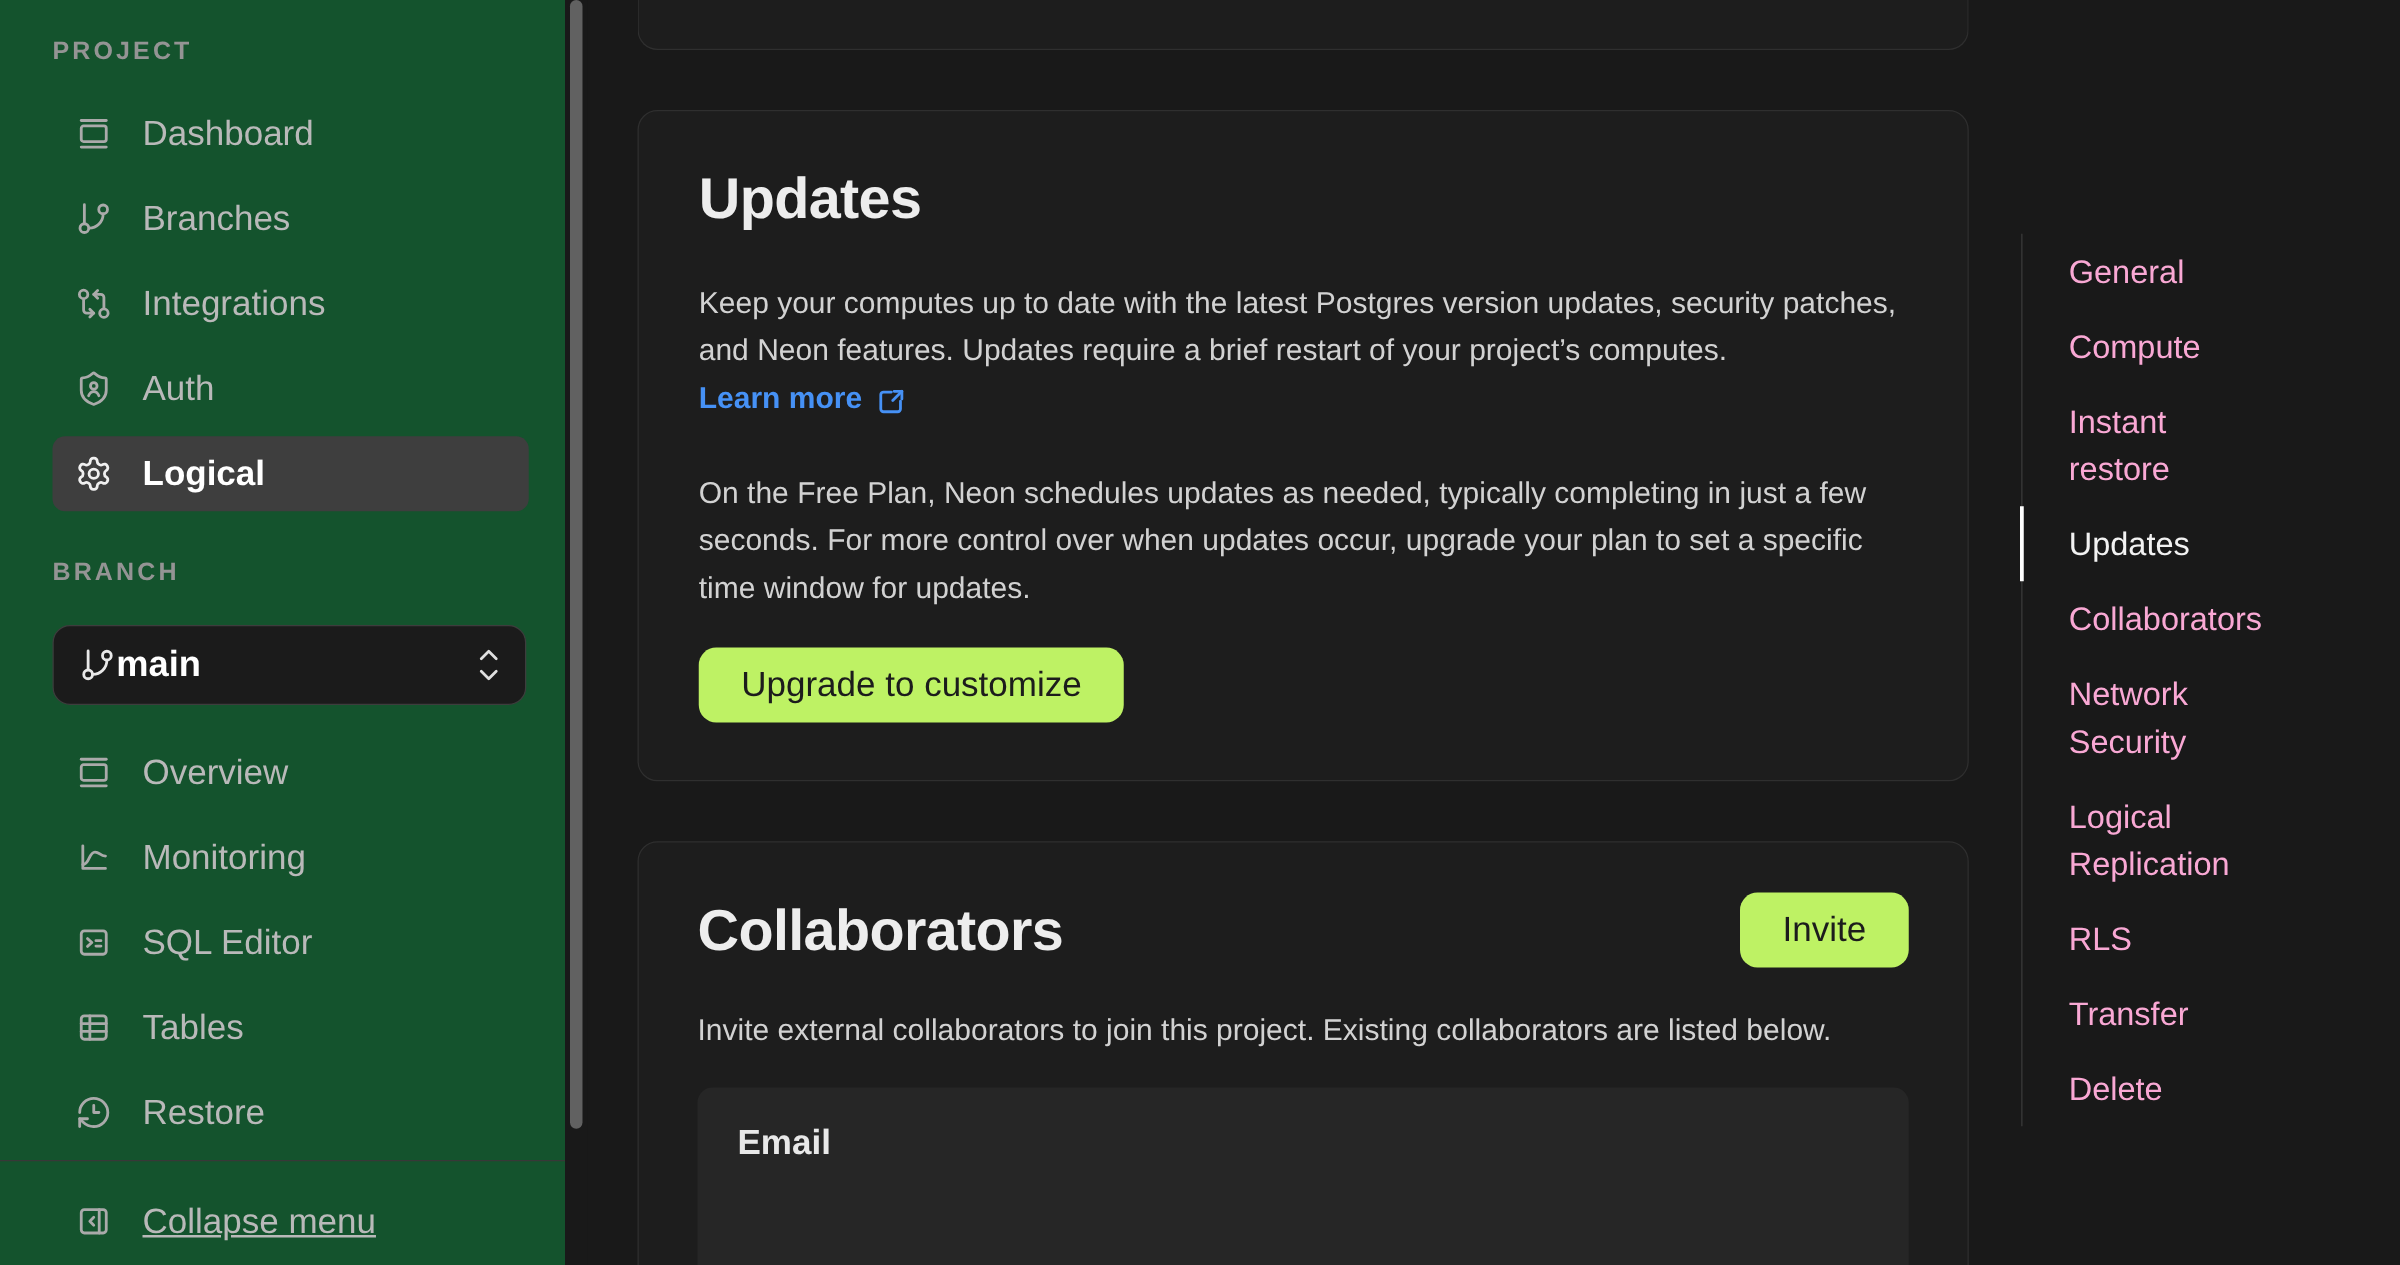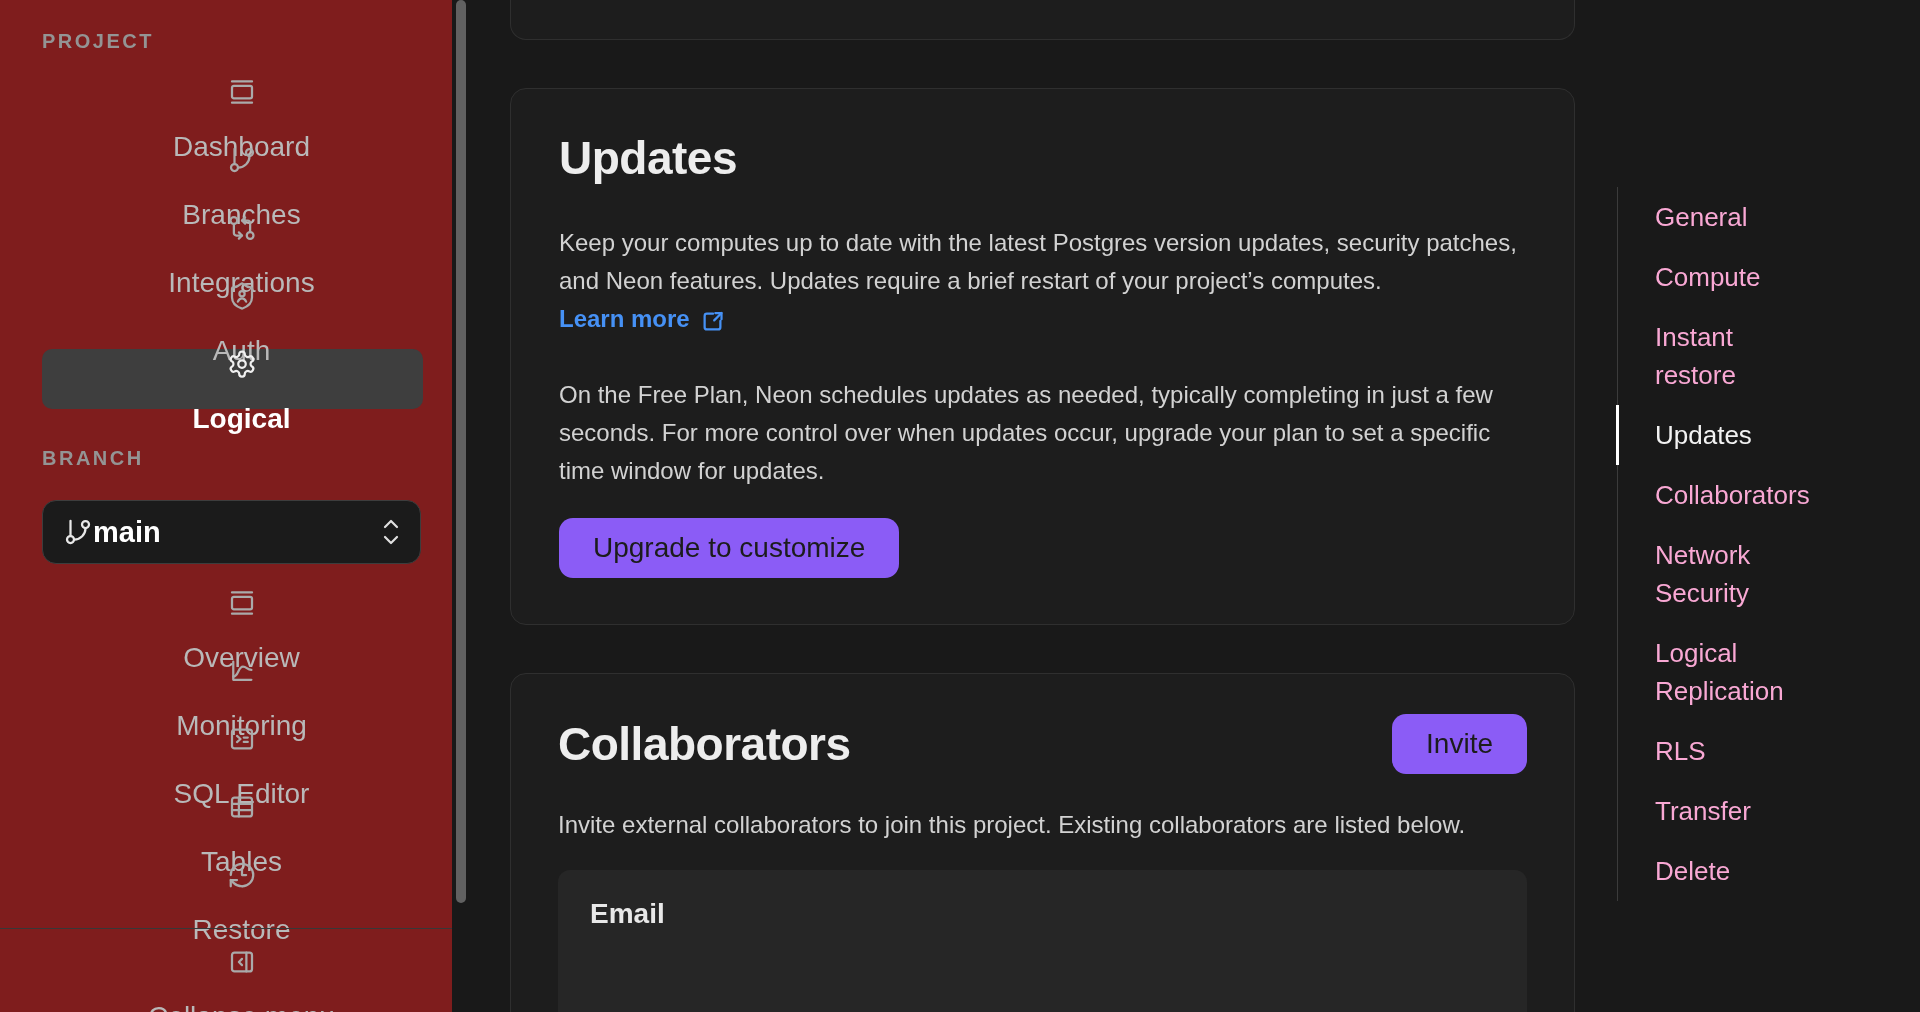--- a/index.html
+++ b/index.html
@@ -9,40 +9,40 @@
     font-family:"Liberation Sans", sans-serif;
     color:#d2d2d2;
     position:relative;
     -webkit-font-smoothing:antialiased;
   }
   svg { display:block; }
 
   
   .sidebar {
     position:absolute; left:0; top:0; width:452px; height:1012px;
-    background:#7f1d1d;
+    background:#14532d;
   }
   .scroll-gutter {
     position:absolute; left:452px; top:0; width:18px; height:1012px;
     background:#191919;
   }
   .scroll-thumb {
     position:absolute; left:4px; top:0; width:10px; height:903px;
     background:#616161; border-radius:5px;
   }
   .section-label {
     margin:30px 0 0 42px;
     font-size:20px; font-weight:700; letter-spacing:2.5px;
     color:#949494;
   }
   .nav-list { margin:24px 0 0 42px; width:381px; list-style:none; }
   .nav-item {
     height:60px; margin-bottom:8px; border-radius:10px;
     display:flex; align-items:center; gap:24px; padding-left:18px;
-    font-size:28px; color:#b9b9b9; cursor:pointer;flex-direction:column;
+    font-size:28px; color:#b9b9b9; cursor:pointer;
   }
   .nav-item .icon { width:30px; height:30px; color:#aaaaaa; flex:0 0 auto; }
   .nav-item.active { background:#3e3e3e; color:#ffffff; font-weight:700; }
   .nav-item.active .icon { color:#f0f0f0; }
 
   .branch-label { margin-top:38px; }
   .branch-select {
     margin:30px 0 0 42px; width:379px; height:64px;
     background:#1b1b1b; border:1px solid #3d3d3d; border-radius:14px;
     display:flex; align-items:center; padding:0 18px 0 20px;
@@ -78,21 +78,21 @@
   }
   .card p { font-size:24px; line-height:38px; color:#d2d2d2; }
   .card-updates p { margin-top:38px; width:969px; }
   .link {
     color:#4691f5; font-weight:700; text-decoration:none; cursor:pointer;
     display:inline-flex; align-items:center; gap:9px;
   }
   .link .ext-icon { width:27px; height:27px; position:relative; top:2px; }
 
   .btn-light {
-    background:#8b5cf6; color:#1c1c1c; border:none; border-radius:14px;
+    background:#bef264; color:#1c1c1c; border:none; border-radius:14px;
     height:60px; padding:0 34px; font-size:28px; font-weight:500;
     font-family:"Liberation Sans", sans-serif;
     display:inline-flex; align-items:center; cursor:pointer;
   }
   .upgrade-btn { margin-top:28px; }
 
   .collab-head { display:flex; align-items:center; justify-content:space-between; }
   .collab-desc { margin-top:32px; width:969px; }
   .email-panel {
     margin-top:26px; background:#262626; border-radius:12px;

